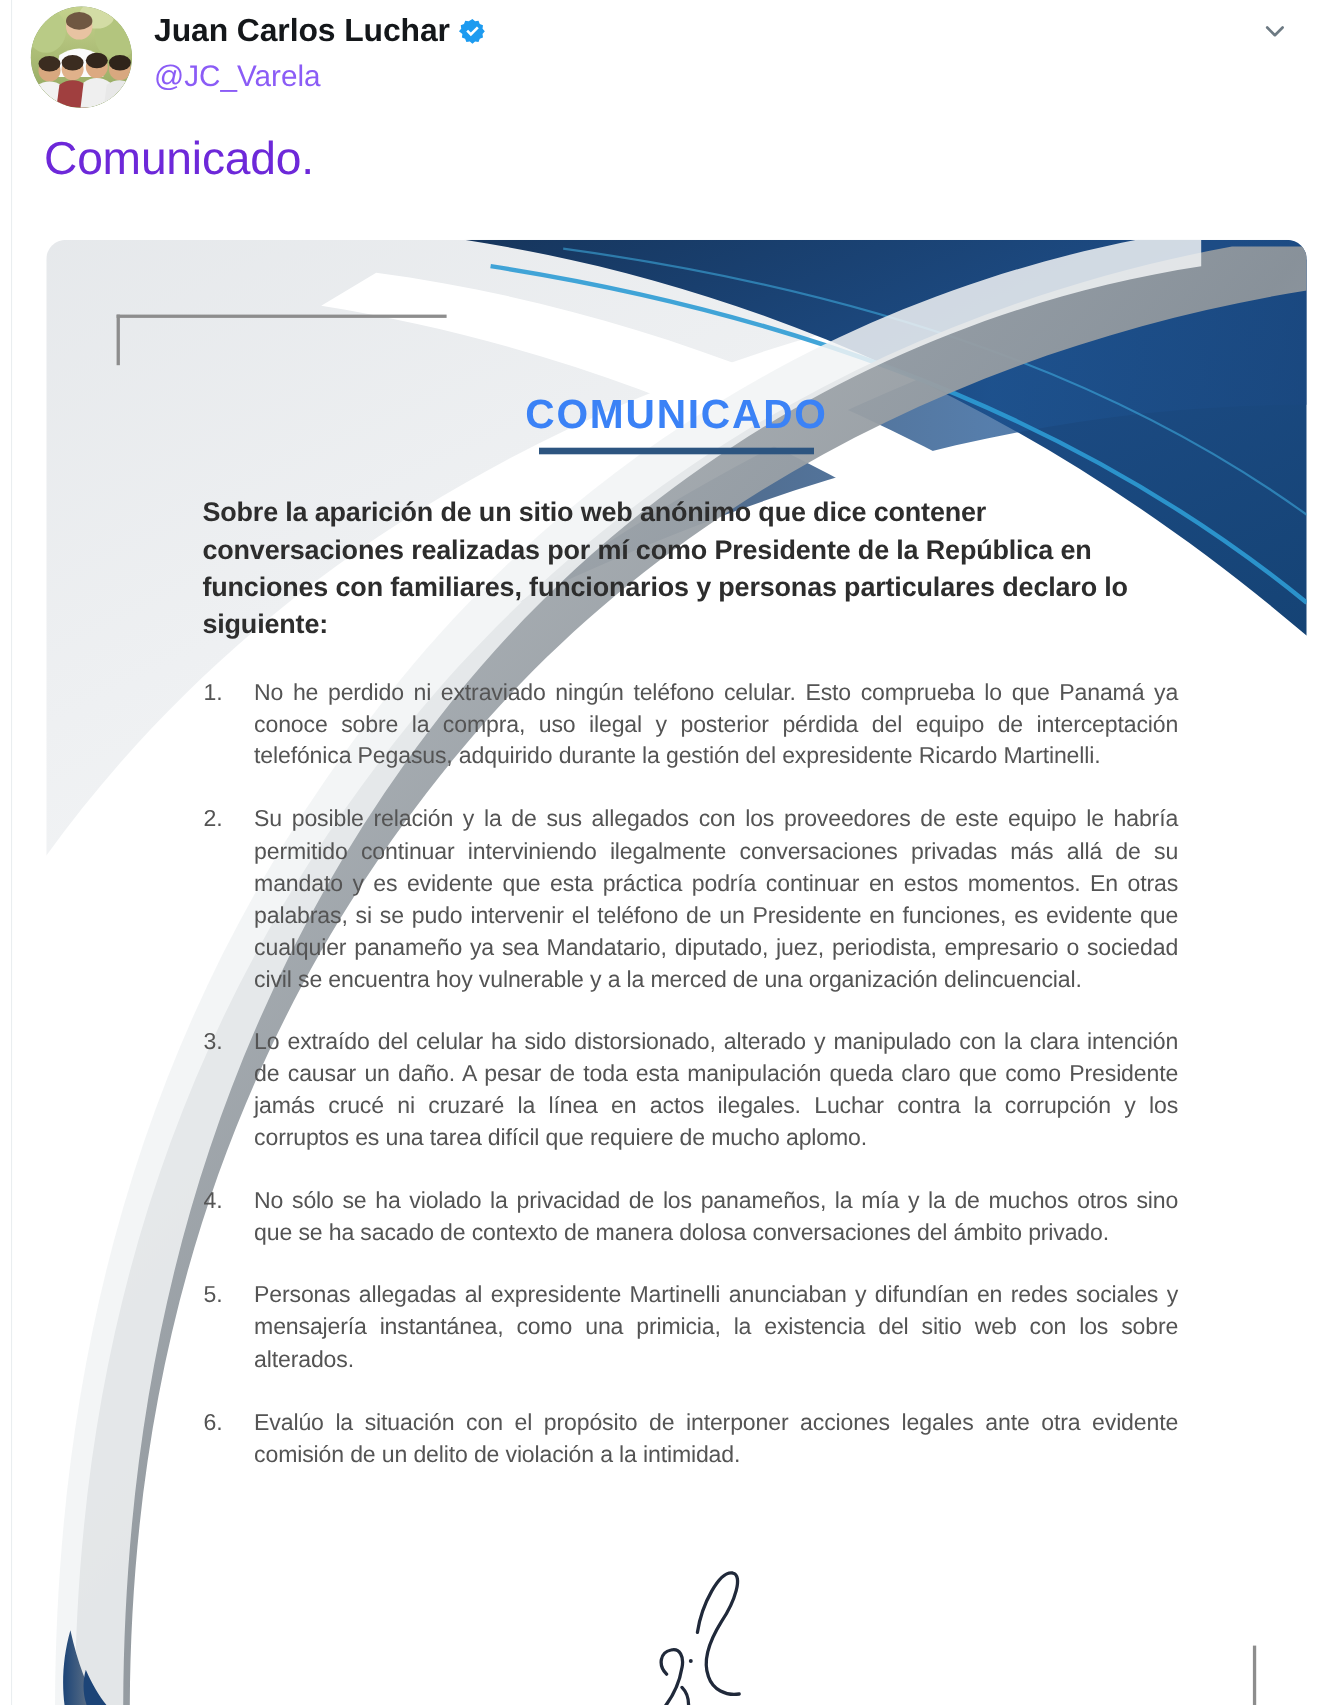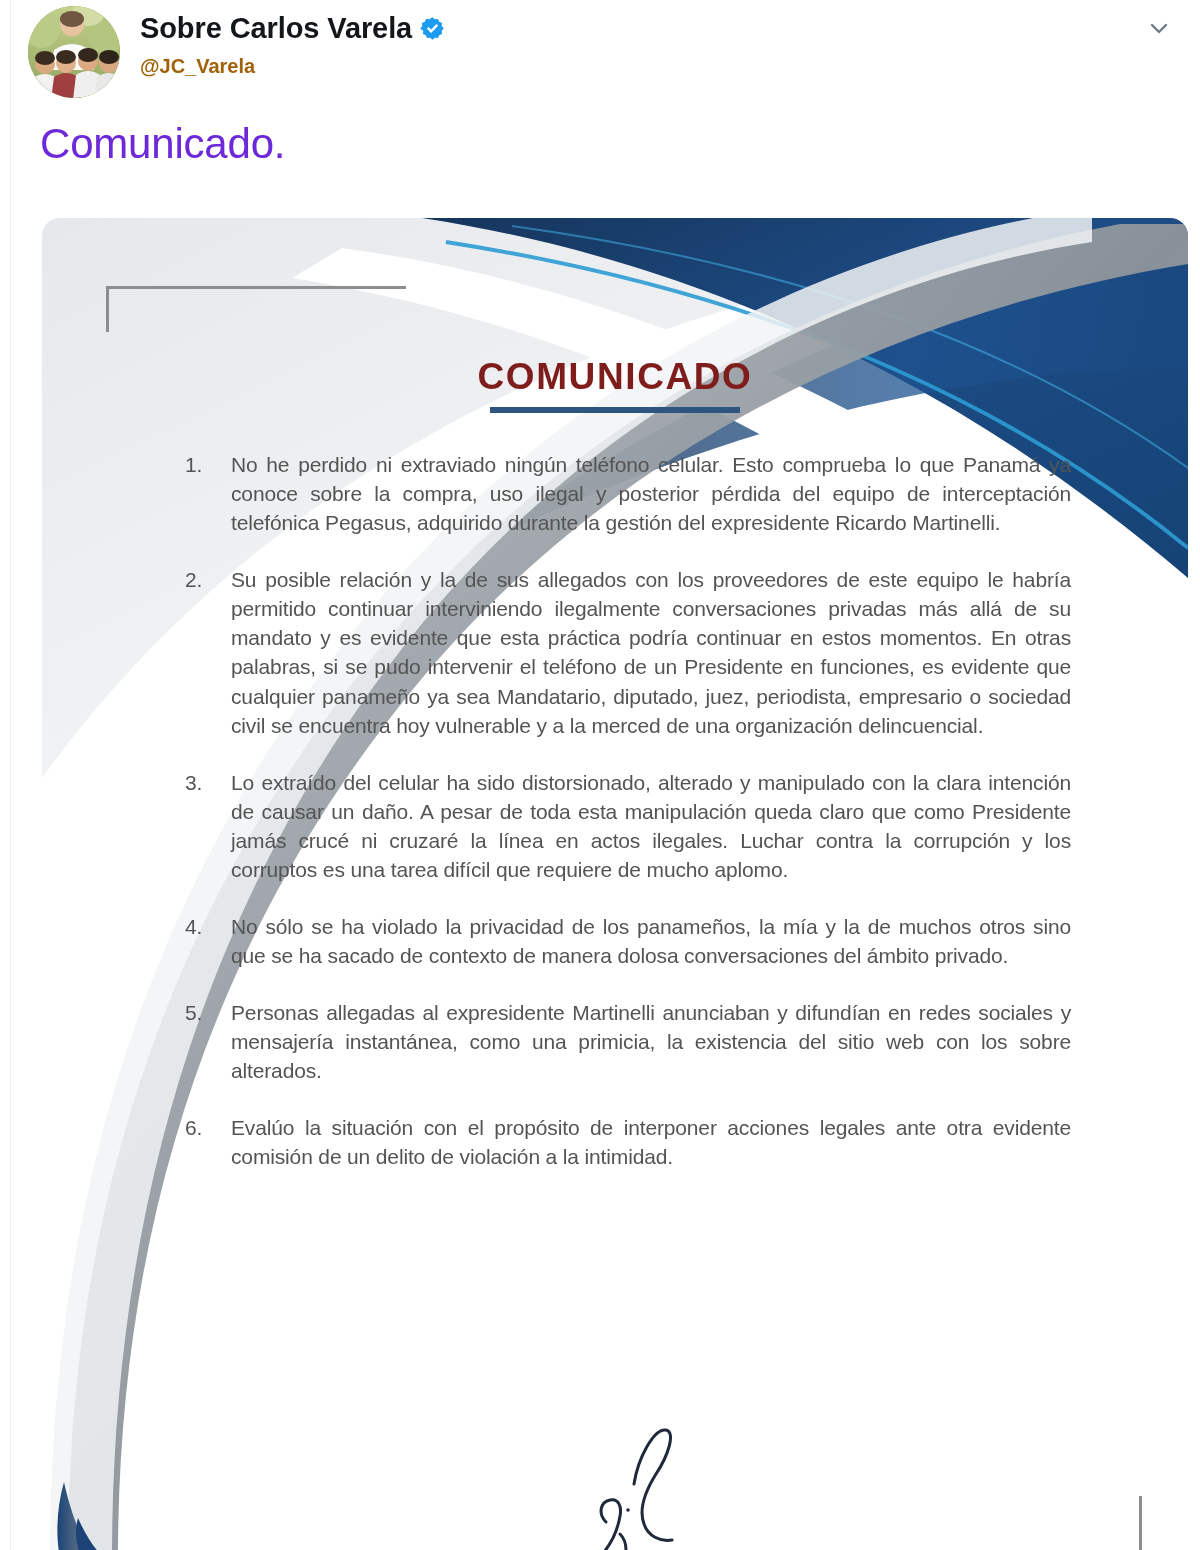--- a/index.html
+++ b/index.html
@@ -58,24 +58,23 @@
     color: #14171a;
     letter-spacing: -0.1px;
     line-height: 1;
   }
   .verified-badge { display: block; width: 25px; height: 25px; flex: 0 0 auto; }
 
   .handle {
     position: absolute;
     left: 112px;
     top: 50px;
-    font-size: 20px;
-    color: #a16207;
+    font-size: 27px;
+    color: #8b5cf6;
     line-height: 1;
-    font-weight: bold;
   }
 
   .caret-btn {
     position: absolute;
     right: 12px;
     top: 8px;
     width: 34px;
     height: 30px;
   }
   .caret-btn svg { display: block; width: 34px; height: 30px; }
@@ -131,21 +130,21 @@
     left: 0;
     top: 138px;
     width: 1146px;
     text-align: center;
   }
   .doc-title {
     display: inline-block;
     font-size: 37px;
     font-weight: bold;
     letter-spacing: 1.6px;
-    color: #7f1d1d;
+    color: #3b82f6;
     padding-bottom: 9px;
   }
   .doc-title-rule {
     display: block;
     margin: 0 auto;
     width: 250px;
     height: 6px;
     background: #2d5580;
   }
 
@@ -247,21 +246,21 @@
         <path d="M48 69 q12 -8 24 0 l3 25 h-30 z" fill="#efefef"></path>
 
         <circle cx="81" cy="57" r="10" fill="#d8a87f"></circle>
         <ellipse cx="81" cy="51" rx="10" ry="7" fill="#2f241a"></ellipse>
         <path d="M69 71 q12 -8 24 0 l3 23 h-30 z" fill="#e8e8e8"></path>
       </g>
     </svg>
   </div>
 
   <div class="name-row">
-    <span class="display-name">Sobre Carlos Varela</span>
+    <span class="display-name">Juan Carlos Luchar</span>
     <svg class="verified-badge" viewBox="0 0 24 24" xmlns="http://www.w3.org/2000/svg">
       <path fill="#1d9bf0" d="M12 1.2l2.3 2.0 3.0-.4 1.1 2.8 2.8 1.1-.4 3.0 2.0 2.3-2.0 2.3.4 3.0-2.8 1.1-1.1 2.8-3.0-.4-2.3 2.0-2.3-2.0-3.0.4-1.1-2.8-2.8-1.1.4-3.0L.2 12.0l2.0-2.3-.4-3.0 2.8-1.1 1.1-2.8 3.0.4z"></path>
       <path fill="#ffffff" d="M10.6 16.2L6.6 12.2l1.6-1.6 2.4 2.4 5.3-5.3 1.6 1.6z"></path>
     </svg>
   </div>
 
   <div class="handle">@JC_Varela</div>
 
   <div class="caret-btn">
     <svg viewBox="0 0 34 30" xmlns="http://www.w3.org/2000/svg">
@@ -331,20 +330,21 @@
 
   <div class="bracket-tl"></div>
   <div class="bracket-br"></div>
 
   <div class="doc-title-wrap">
     <div class="doc-title">COMUNICADO</div>
     <span class="doc-title-rule"></span>
   </div>
 
   <div class="doc-body">
+    <p class="doc-intro">Sobre la aparición de un sitio web anónimo que dice contener conversaciones realizadas por mí como Presidente de la República en funciones con familiares, funcionarios y personas particulares declaro lo siguiente:</p>
     <ol class="doc-list">
       <li>No he perdido ni extraviado ningún  teléfono celular. Esto comprueba lo que Panamá ya conoce sobre la compra, uso ilegal y posterior pérdida del equipo de interceptación telefónica Pegasus, adquirido durante la gestión del expresidente Ricardo Martinelli.</li>
       <li>Su posible relación y la de sus allegados con los proveedores de este equipo le habría permitido continuar interviniendo ilegalmente conversaciones privadas más allá de su mandato y es evidente que esta práctica podría continuar en estos momentos. En otras palabras, si se pudo intervenir el teléfono de un Presidente en funciones, es evidente que cualquier panameño ya sea Mandatario, diputado, juez, periodista, empresario o sociedad civil se encuentra hoy vulnerable y a la merced de una organización delincuencial.</li>
       <li>Lo extraído del celular ha sido distorsionado, alterado y manipulado con la clara intención de causar un daño. A pesar de toda esta manipulación queda claro que como Presidente jamás crucé ni cruzaré la línea en actos ilegales. Luchar contra la corrupción y los corruptos es una tarea difícil que requiere de mucho aplomo.</li>
       <li>No sólo se ha violado la privacidad de los panameños, la mía y la de muchos otros sino que se ha sacado de contexto de manera dolosa conversaciones del ámbito privado.</li>
       <li>Personas allegadas al expresidente Martinelli anunciaban y difundían en redes sociales y mensajería instantánea, como una primicia, la existencia del sitio web con los sobre alterados.</li>
       <li>Evalúo la situación con el propósito de interponer acciones legales ante otra evidente comisión de un delito de violación a la intimidad.</li>
     </ol>
   </div>
 

